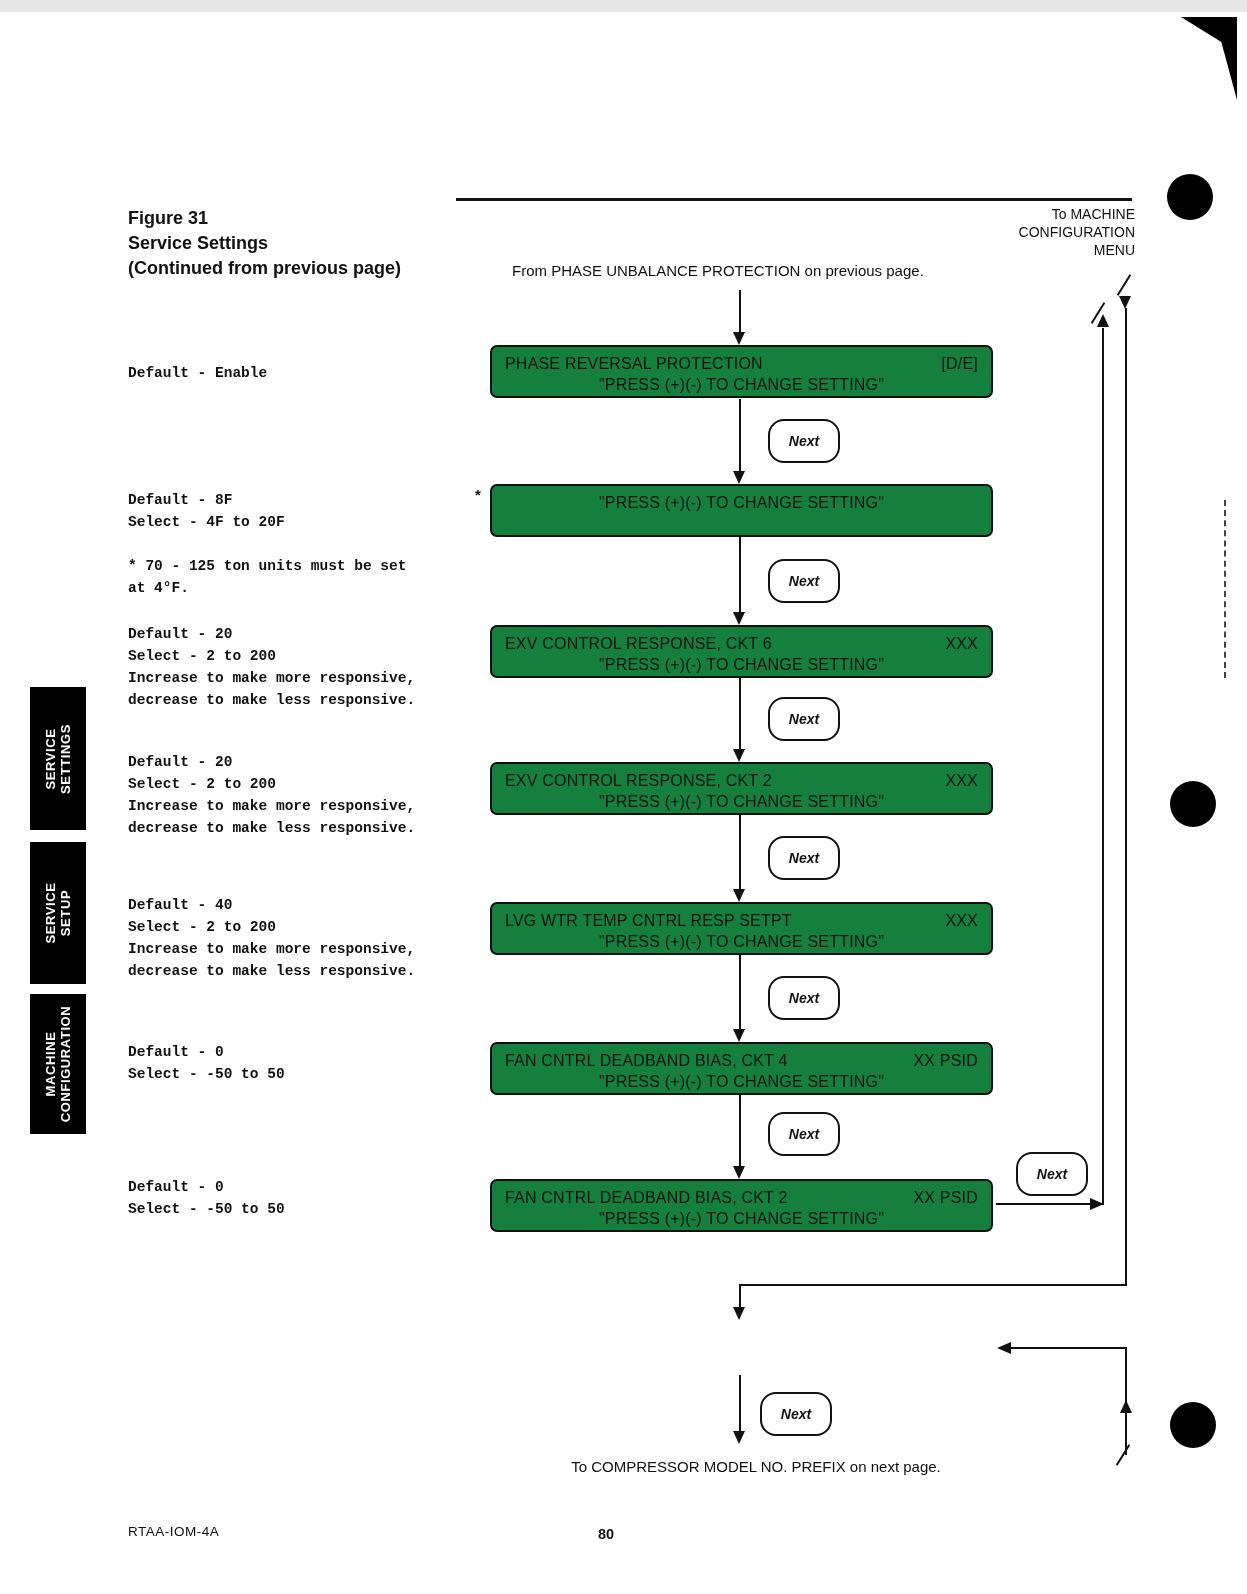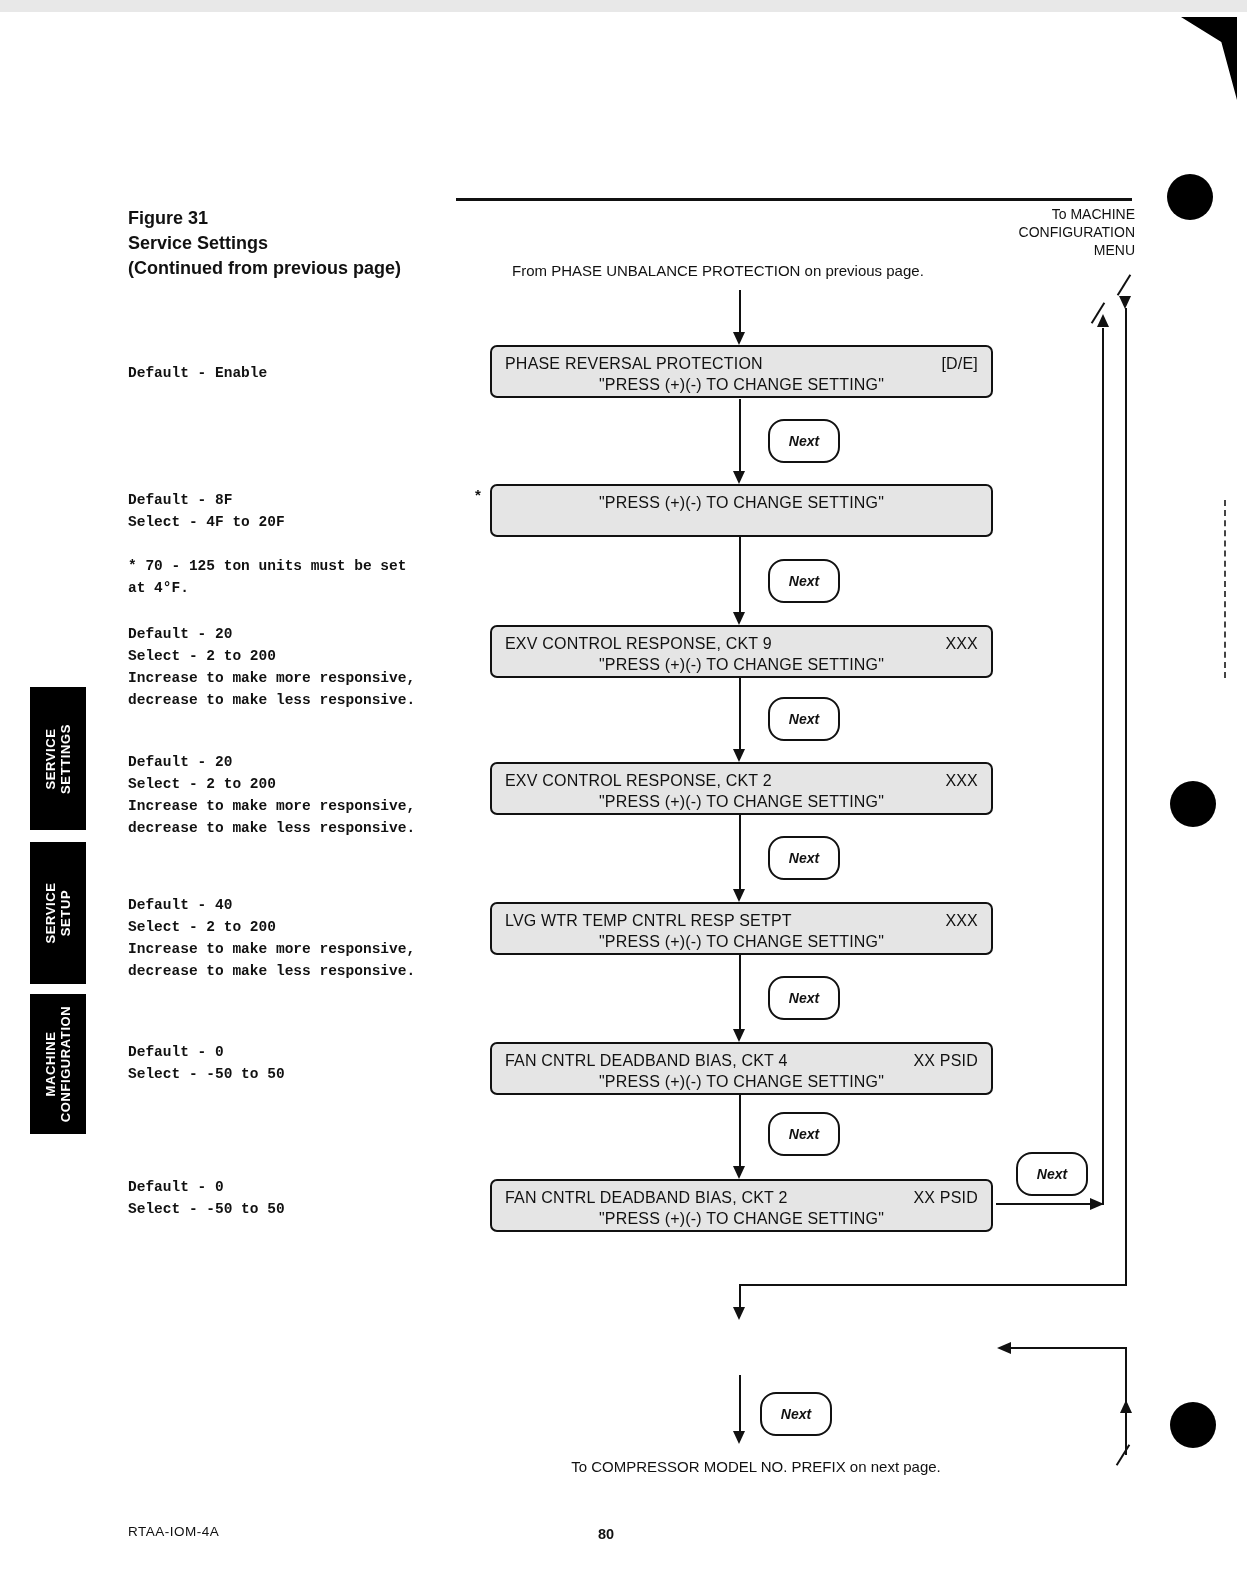--- a/index.html
+++ b/index.html
@@ -26,21 +26,21 @@
   .tab{position:absolute;left:30px;width:56px;background:#000;display:flex;align-items:center;justify-content:center;}
   .tab-label{display:inline-block;transform:rotate(-90deg);color:#fff;font-weight:bold;font-size:13px;
              line-height:15px;text-align:center;letter-spacing:.6px;white-space:pre-line;width:max-content;}
 
   
   .note{position:absolute;left:128px;font-family:Liberation Mono, monospace;font-size:14.5px;
         line-height:22px;font-weight:bold;white-space:pre-line;}
 
   
   .fbox{position:absolute;left:490px;width:503px;height:53px;border:2px solid #111;border-radius:7px;
-        background:#e5e5e5;box-sizing:border-box;padding:6px 13px 0 13px;font-size:16px;letter-spacing:.2px;}
+        background:#15803d;box-sizing:border-box;padding:6px 13px 0 13px;font-size:16px;letter-spacing:.2px;}
   .fbox-row{display:flex;justify-content:space-between;line-height:21px;}
   .fbox-sub{text-align:center;line-height:21px;}
   .fbox-tall{height:55px;}
   .asterisk{position:absolute;left:475px;top:474px;font-size:15px;font-weight:bold;}
 
   
   .next-btn{position:absolute;width:72px;height:44px;border:2px solid #111;border-radius:16px;background:#fff;
             box-sizing:border-box;display:flex;align-items:center;justify-content:center;
             font-size:14px;font-weight:bold;font-style:italic;}
 
@@ -117,21 +117,21 @@
         <span>[D/E]</span>
       </div>
     <div class="fbox-sub">"PRESS (+)(-) TO CHANGE SETTING"</div>
   </div>
   <div class="asterisk">*</div>
   <div class="fbox" style="top:472px;">
     <div class="fbox-sub">"PRESS (+)(-) TO CHANGE SETTING"</div>
   </div>
   <div class="fbox" style="top:613px;">
     <div class="fbox-row">
-        <span>EXV CONTROL RESPONSE, CKT 9</span>
+        <span>EXV CONTROL RESPONSE, CKT 6</span>
         <span>XXX</span>
       </div>
     <div class="fbox-sub">"PRESS (+)(-) TO CHANGE SETTING"</div>
   </div>
   <div class="fbox" style="top:750px;">
     <div class="fbox-row">
         <span>EXV CONTROL RESPONSE, CKT 2</span>
         <span>XXX</span>
       </div>
     <div class="fbox-sub">"PRESS (+)(-) TO CHANGE SETTING"</div>

